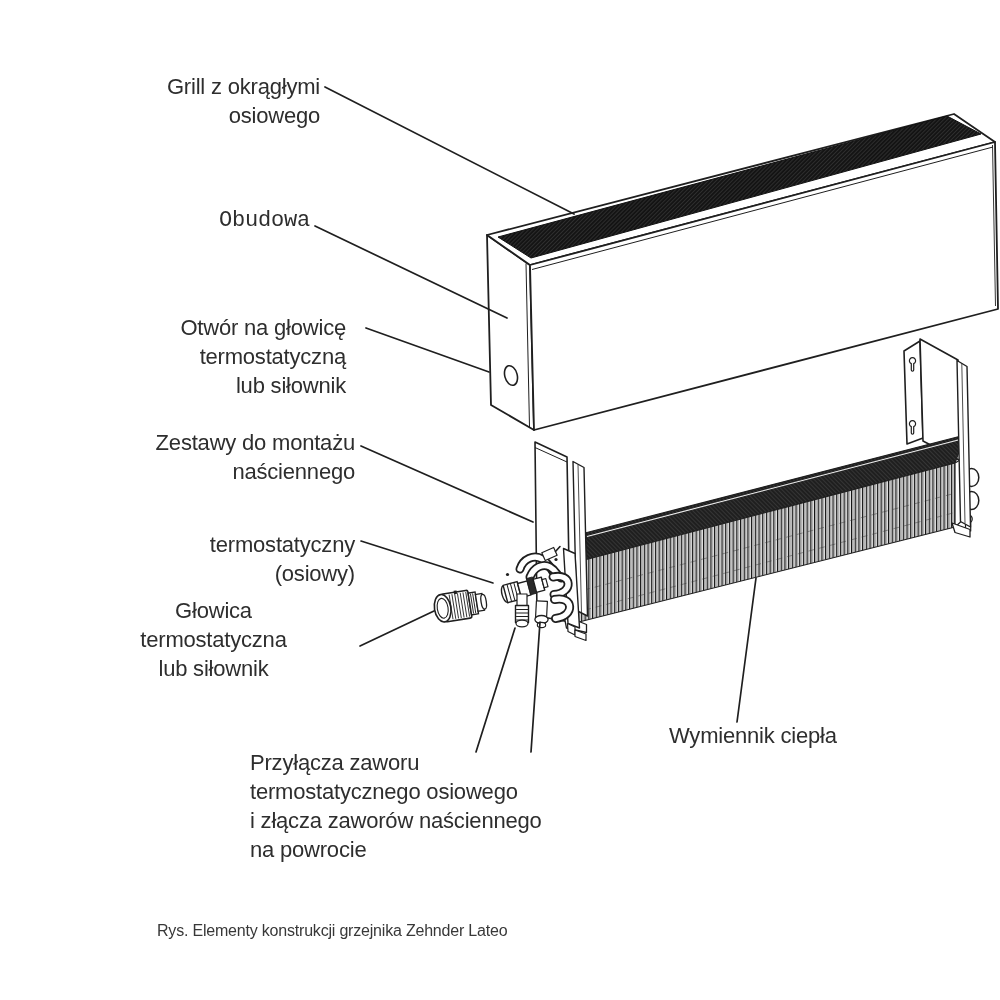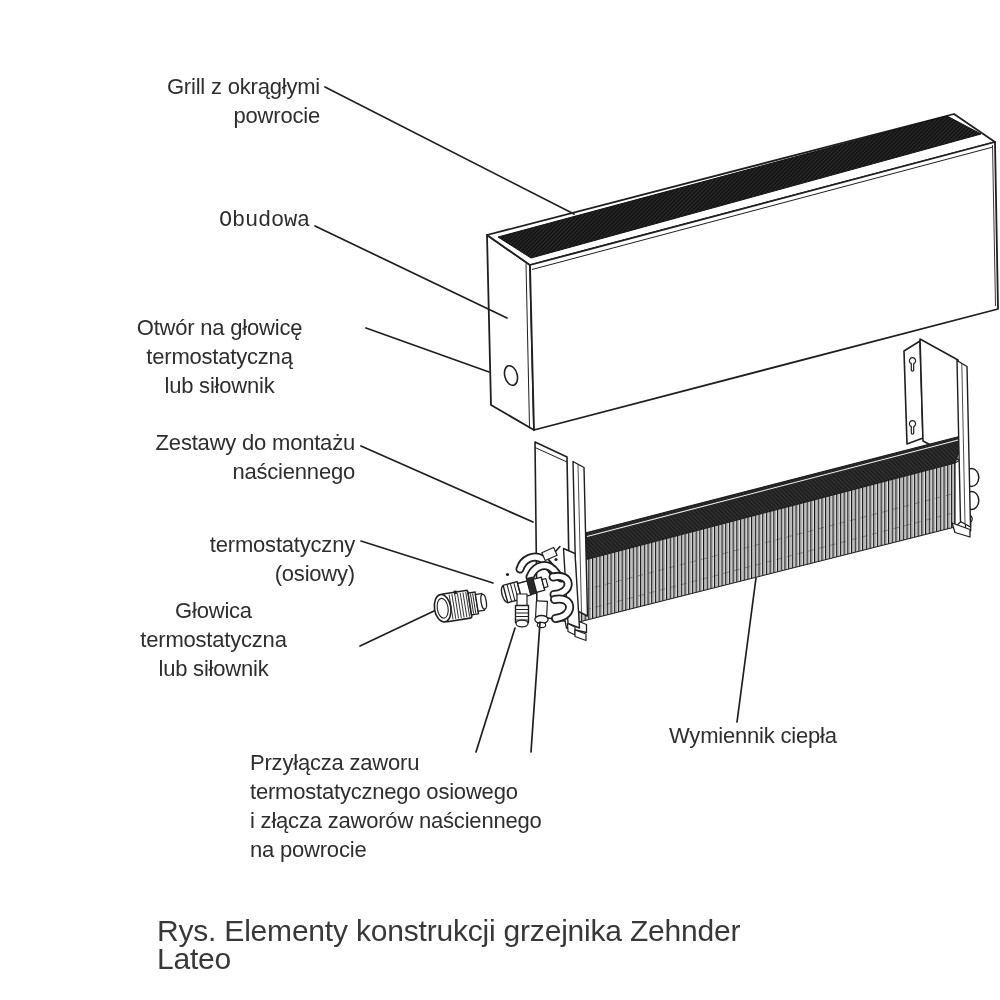--- a/index.html
+++ b/index.html
@@ -8,21 +8,21 @@
     font-family:"Liberation Sans","DejaVu Sans",sans-serif;color:#2e2e2e;margin-left:37px;
   }
   .stage svg{position:absolute;left:0;top:0;}
   .lbl{
     position:absolute;font-size:22px;line-height:29px;letter-spacing:-0.2px;
     color:#2e2e2e;white-space:nowrap;
   }
   .lbl span{display:block;}
   .lbl.right{text-align:right;}
   .caption{
-    position:absolute;font-size:30px;line-height:28px;letter-spacing:-0.2px;color:#383838;
+    position:absolute;font-size:16px;line-height:28px;letter-spacing:-0.2px;color:#383838;
   }
 </style>
 </head>
 <body>
 
 <div class="stage">
 
   <svg width="1000" height="1000" viewBox="0 0 1000 1000">
     <defs>
       <pattern id="pGrill" patternUnits="userSpaceOnUse" width="2.8" height="2.8" patternTransform="rotate(45)">
@@ -172,28 +172,28 @@
       <line x1="324" y1="541" x2="456" y2="583"></line>
       <line x1="323" y1="646" x2="397" y2="611"></line>
       <line x1="478" y1="628" x2="439" y2="752"></line>
       <line x1="503" y1="622" x2="494" y2="752"></line>
       <line x1="719" y1="578" x2="700" y2="722"></line>
     </g>
   </svg>
 
   <div class="lbl right" style="left:33px;top:72px;width:250px;">
     <span>Grill z okrągłymi</span>
-    <span>powrocie</span>
+    <span>osiowego</span>
   </div>
 
   <div class="lbl right" style="left:33px;top:206px;width:240px;font-family:Liberation Mono, monospace;">
     <span>Obudowa</span>
   </div>
 
-  <div class="lbl right" style="left:37px;top:313px;width:291px;text-align:center;">
+  <div class="lbl right" style="left:18px;top:313px;width:291px;">
     <span>Otwór na głowicę</span>
     <span>termostatyczną</span>
     <span>lub siłownik</span>
   </div>
 
   <div class="lbl right" style="left:33px;top:428px;width:285px;">
     <span>Zestawy do montażu</span>
     <span>naściennego</span>
   </div>
 

